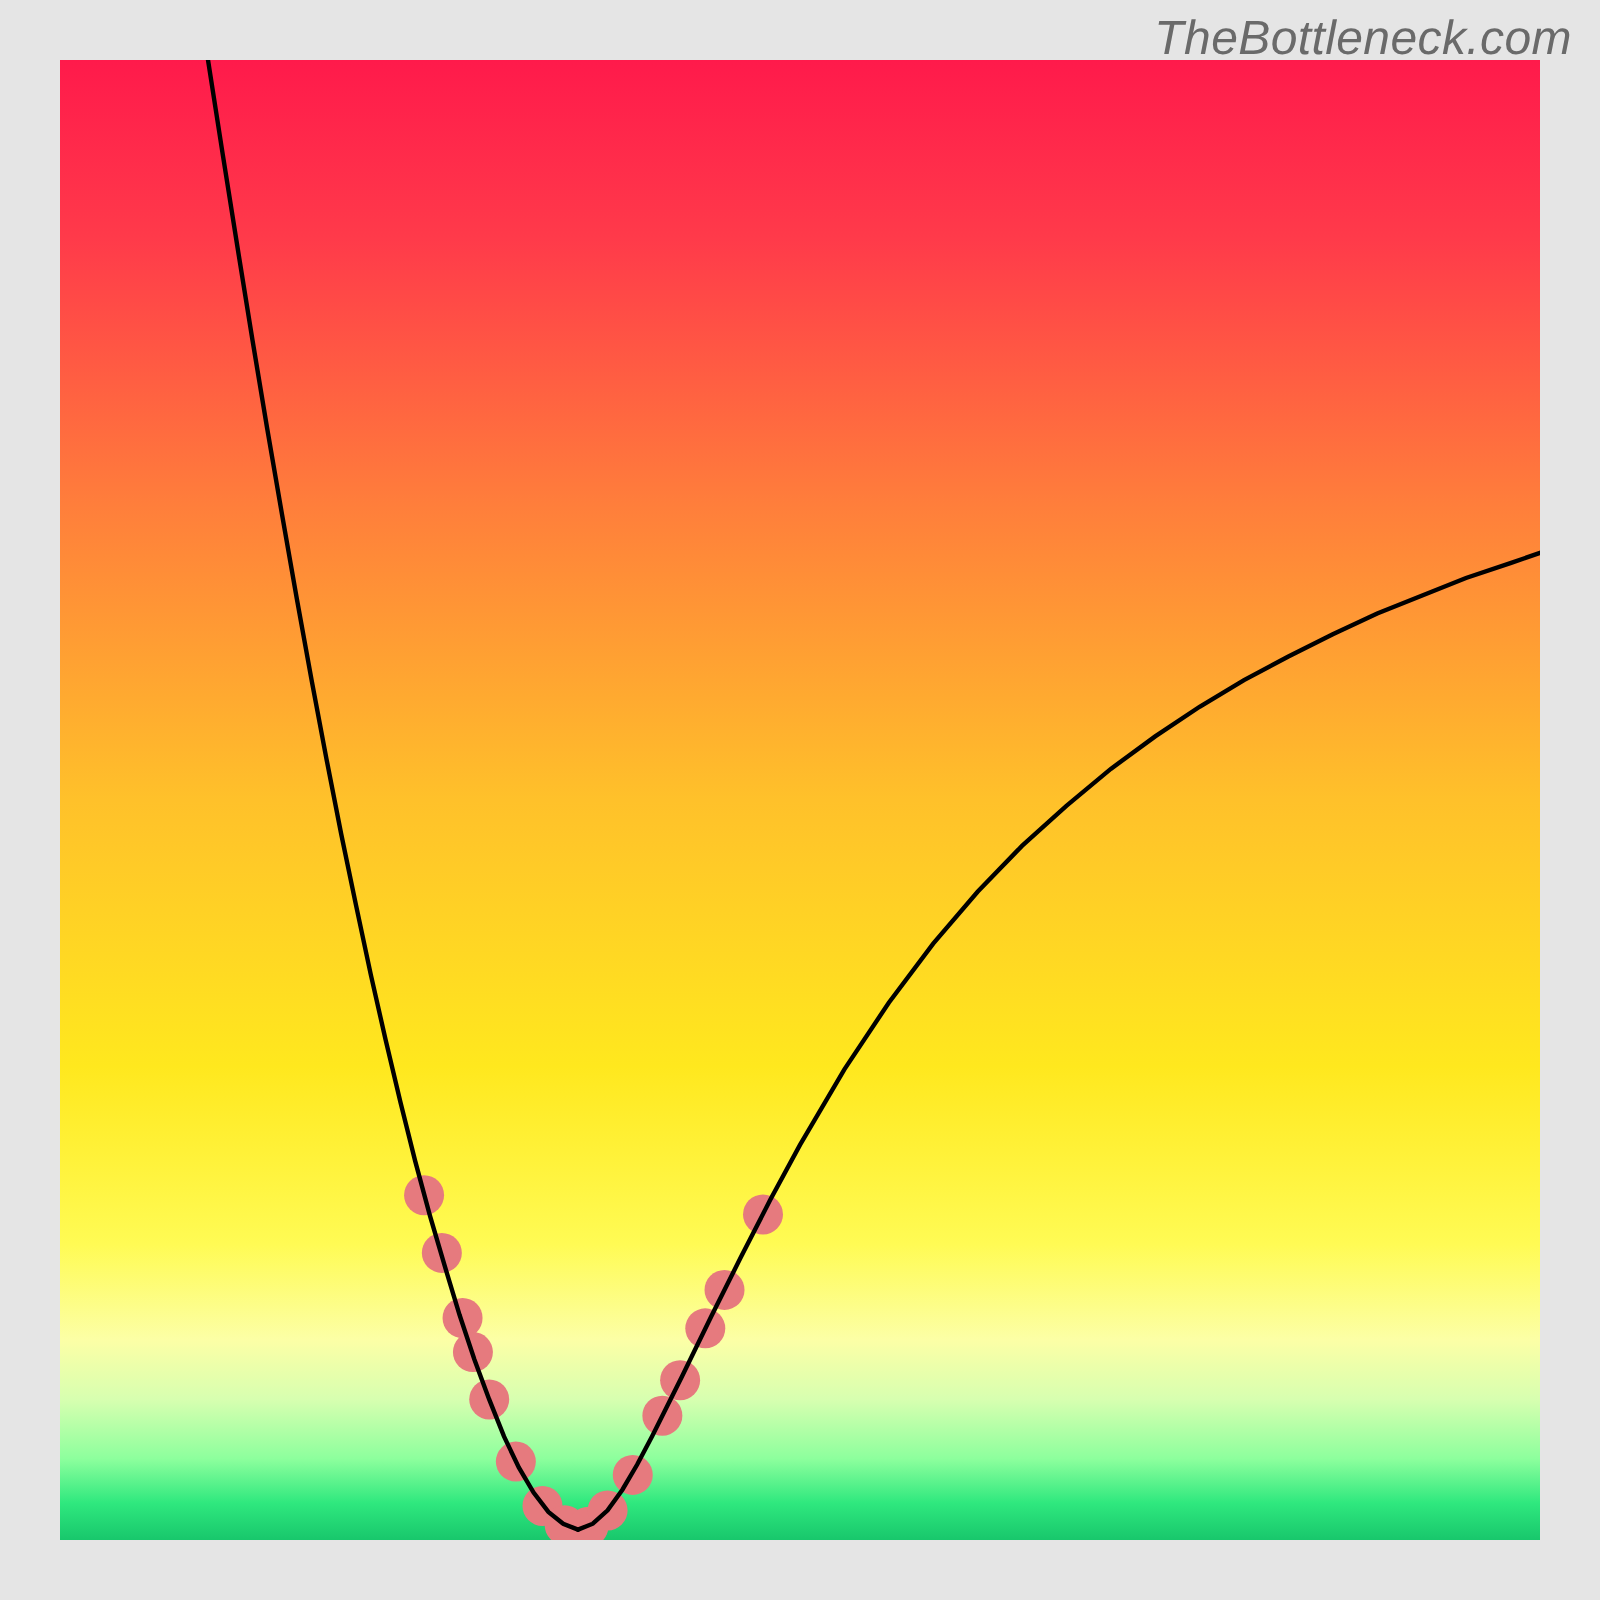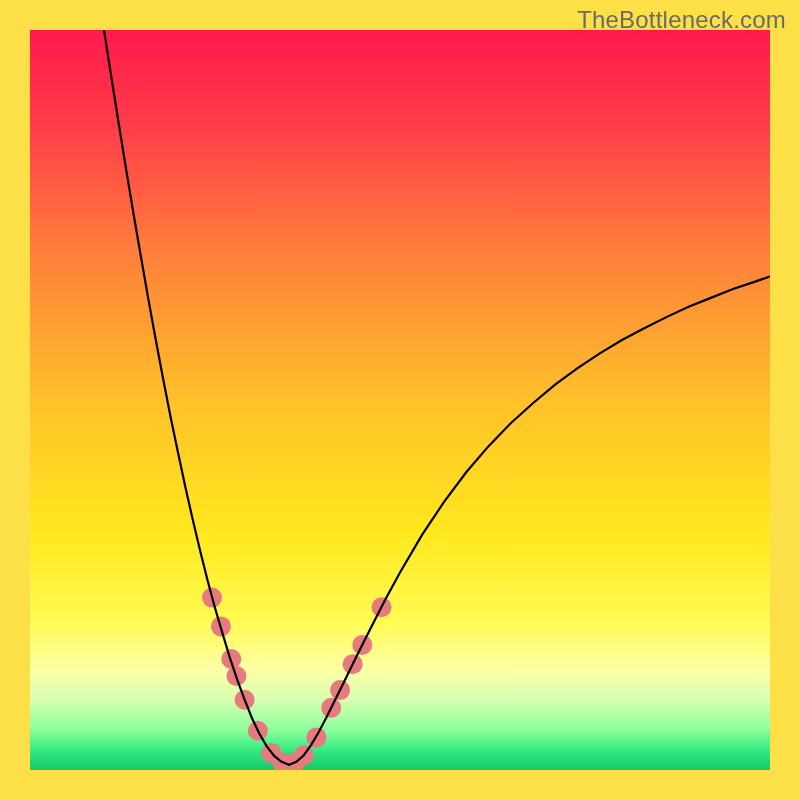--- a/index.html
+++ b/index.html
@@ -10,21 +10,22 @@
     overflow: hidden;
     background: #000;
     font-family: Arial, Helvetica, sans-serif;
   }
   .frame {
     position: absolute;
     top: 0;
     left: 0;
     width: 800px;
     height: 800px;
-    background: #fde047;
+    background: #e5e5e5;
+    font-style: italic;
   }
   .plot-area {
     position: absolute;
     top: 30px;
     left: 30px;
     width: 740px;
     height: 740px;
     overflow: hidden;
   }
   .gradient-bg {

